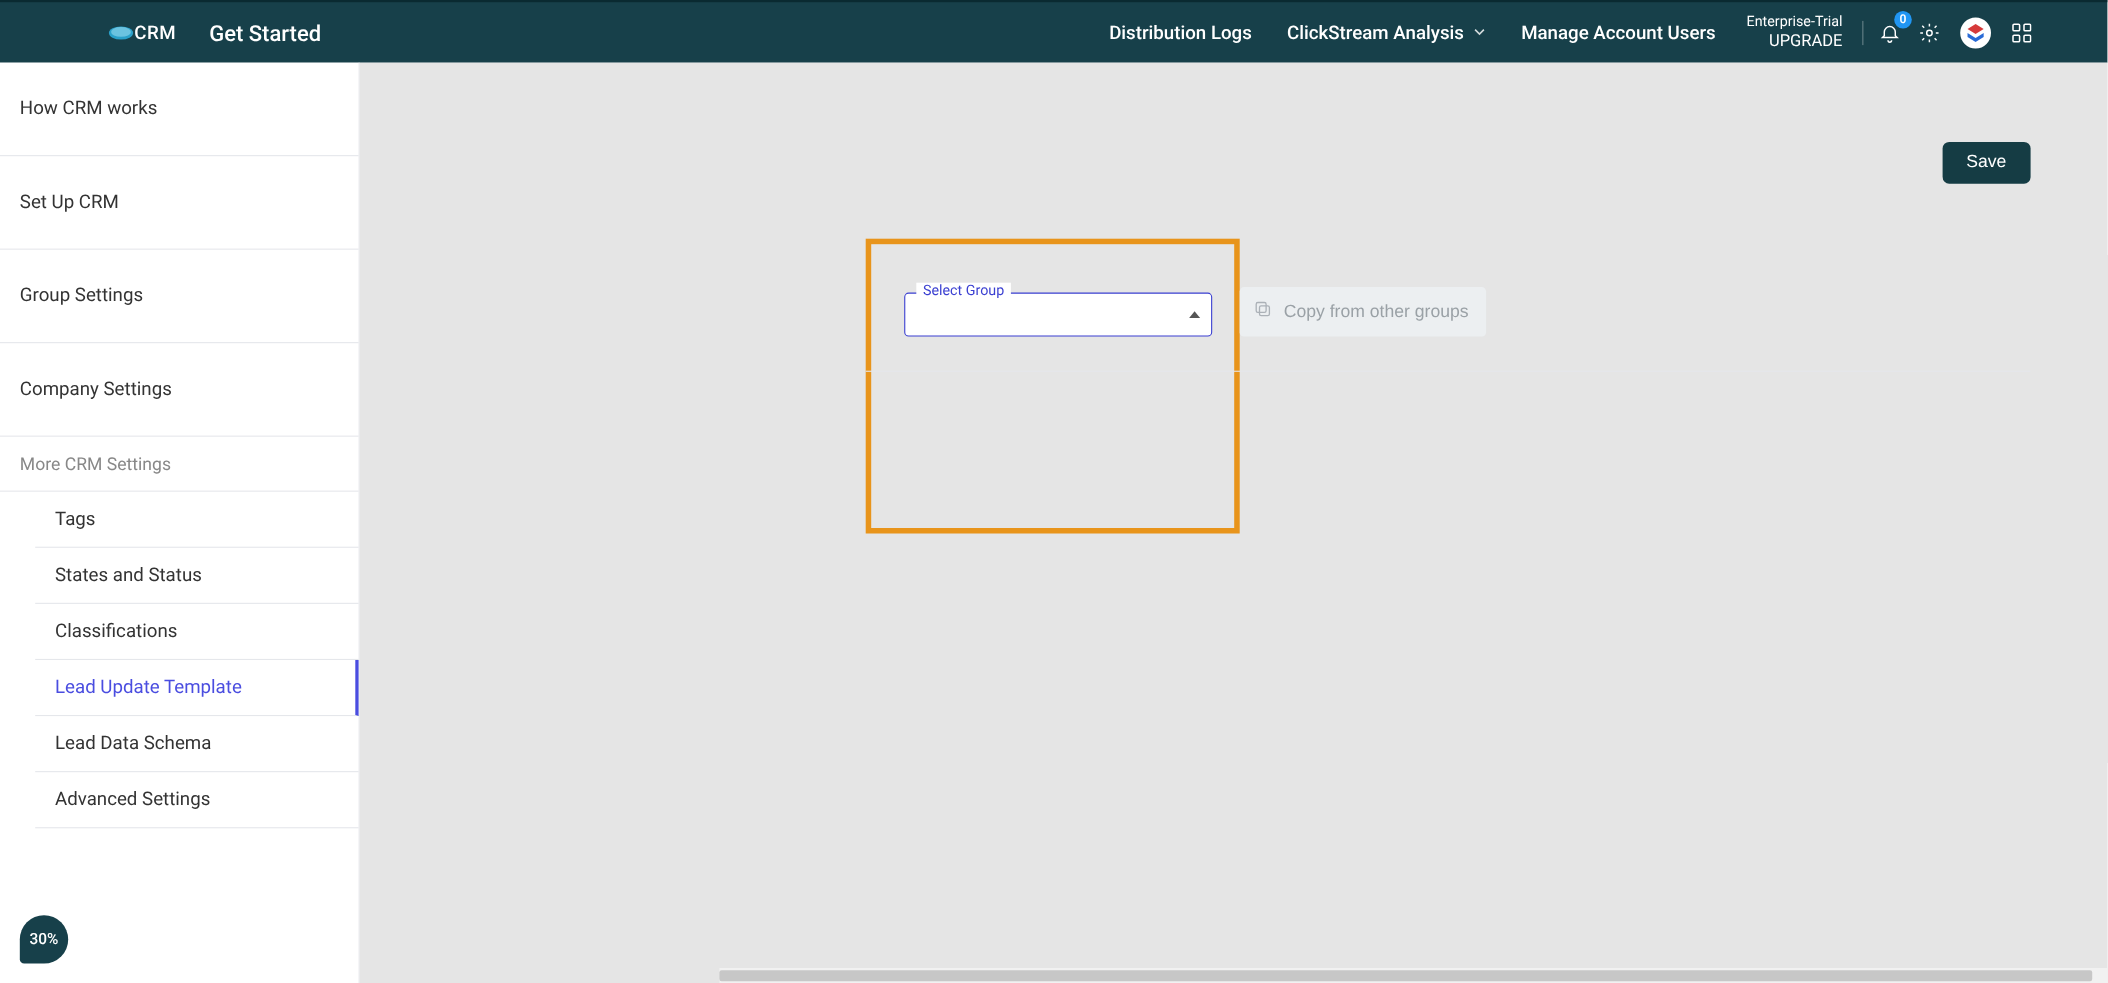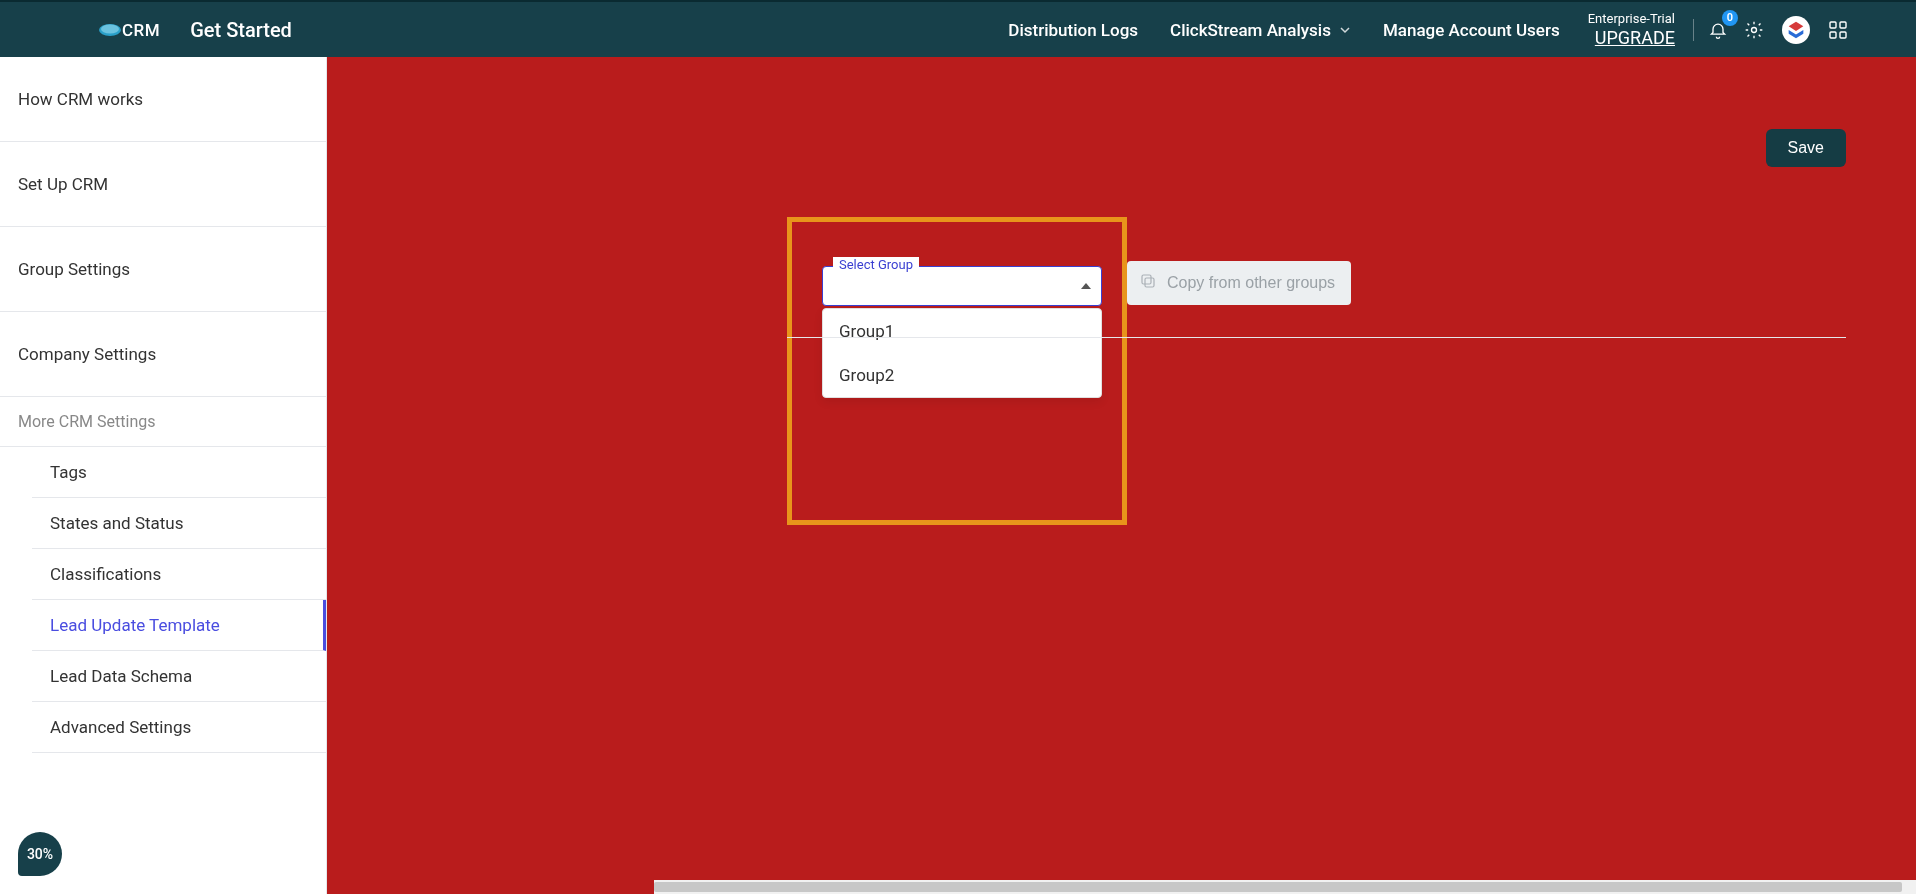--- a/index.html
+++ b/index.html
@@ -9,38 +9,38 @@
   .header { position:absolute; top:0; left:0; right:0; height:57px; background:#17404a; display:flex; align-items:center; color:#fff; font-size:17px; border-top:2px solid #0a2a31; }
   .logo-wrap { display:flex; align-items:center; gap:0; margin-left:98px; }
   .logo-icon { width:24px; height:16px; }
   .logo-text { font-weight:500; letter-spacing:0.5px; }
   .get-started { margin-left:30px; font-weight:500; font-size:20px; }
   .header-right { margin-left:auto; display:flex; align-items:center; height:100%; }
   .hnav { padding:0 16px; height:100%; display:flex; align-items:center; font-size:17px; font-weight:500; cursor:pointer; }
   .hnav .chev { margin-left:8px; opacity:.8; }
   .divider { width:1px; height:22px; background:rgba(255,255,255,.35); margin:0 6px; }
   .trial { display:flex; flex-direction:column; align-items:flex-end; font-size:13px; line-height:1.2; padding:0 12px; }
-  .trial .upg { text-decoration:underline; cursor:pointer; font-size:18px; }
+  .trial .upg { cursor:pointer; font-size:15px; }
   .icon-btn { width:36px; height:36px; display:flex; align-items:center; justify-content:center; cursor:pointer; color:#fff; position:relative; }
   .badge { position:absolute; top:-2px; right:-2px; background:#2196f3; color:#fff; border-radius:10px; font-size:11px; min-width:16px; height:16px; line-height:16px; text-align:center; font-weight:600; padding:0 3px; }
   .avatar { width:28px; height:28px; border-radius:50%; background:#fff; display:flex; align-items:center; justify-content:center; margin:0 10px; cursor:pointer; }
 
   
   .sidebar { position:absolute; top:57px; left:0; width:327px; bottom:0; background:#fff; border-right:1px solid #e5e7eb; }
   .side-top .sitem { padding:32px 18px; border-bottom:1px solid #e5e7eb; font-size:17px; color:#333; cursor:pointer; }
   .side-label { padding:15px 18px; color:#888; font-size:16px; border-bottom:1px solid #e5e7eb; }
   .side-sub { }
   .side-sub .row { margin-left:32px; border-bottom:1px solid #e5e7eb; padding:15px 18px; font-size:17px; color:#333; cursor:pointer; }
   .side-sub .row.active { color:#4a4de0; border-right:3px solid #4a4de0; }
 
   
-  .main { position:absolute; top:57px; left:327px; right:0; bottom:0; background:#b91c1c; }
+  .main { position:absolute; top:57px; left:327px; right:0; bottom:0; background:#e5e5e5; }
   .save-btn { position:absolute; top:72px; right:70px; background:#153c44; color:#fff; border:none; border-radius:6px; padding:10px 22px; font-size:16px; font-weight:500; cursor:pointer; }
 
-  .select-area { position:absolute; top:160px; left:460px; width:340px; height:308px; border:5px solid #e8941b; }
+  .select-area { position:absolute; top:160px; left:460px; width:340px; height:268px; border:5px solid #e8941b; }
   .select-box { position:absolute; top:44px; left:30px; width:280px; height:40px; border:1.5px solid #3a3fd1; border-radius:4px; background:#fff; cursor:pointer; display:flex; align-items:center; padding:0 10px; }
   .select-legend { position:absolute; top:-10px; left:10px; background:#fff; padding:0 6px; font-size:13px; color:#3a3fd1; }
   .select-caret { margin-left:auto; width:0; height:0; border-left:5px solid transparent; border-right:5px solid transparent; border-bottom:6px solid #555; }
   .dropdown { position:absolute; top:86px; left:30px; width:280px; background:#fff; border:1px solid #e0e0e0; border-radius:4px; box-shadow:0 4px 10px rgba(0,0,0,.08); }
   .dd-item { padding:12px 16px; font-size:17px; color:#333; cursor:pointer; }
 
   .copy-btn { position:absolute; top:204px; left:800px; background:#eceff1; color:#9aa1a6; border:none; border-radius:4px; padding:11px 16px 11px 12px; font-size:16px; display:flex; align-items:center; gap:10px; cursor:default; }
   .copy-btn svg { opacity:.6; }
 
   .hr { position:absolute; top:280px; left:460px; right:70px; height:1px; background:#e5e7eb; }
@@ -132,24 +132,20 @@
 </div>
 
 <div class="main">
   <button class="save-btn">Save</button>
 
   <div class="select-area">
     <div class="select-box">
       <span class="select-legend">Select Group</span>
       <span class="select-caret"></span>
     </div>
-    <div class="dropdown">
-      <div class="dd-item">Group1</div>
-      <div class="dd-item">Group2</div>
-    </div>
   </div>
 
   <button class="copy-btn" disabled="">
     <span>
       <svg width="18" height="18" viewBox="0 0 24 24" fill="none" stroke="#808891" stroke-width="1.6">
           <rect x="8" y="8" width="12" height="12" rx="2"></rect>
           <rect x="4" y="4" width="12" height="12" rx="2"></rect>
         </svg>
     </span>
     <span>Copy from other groups</span>

